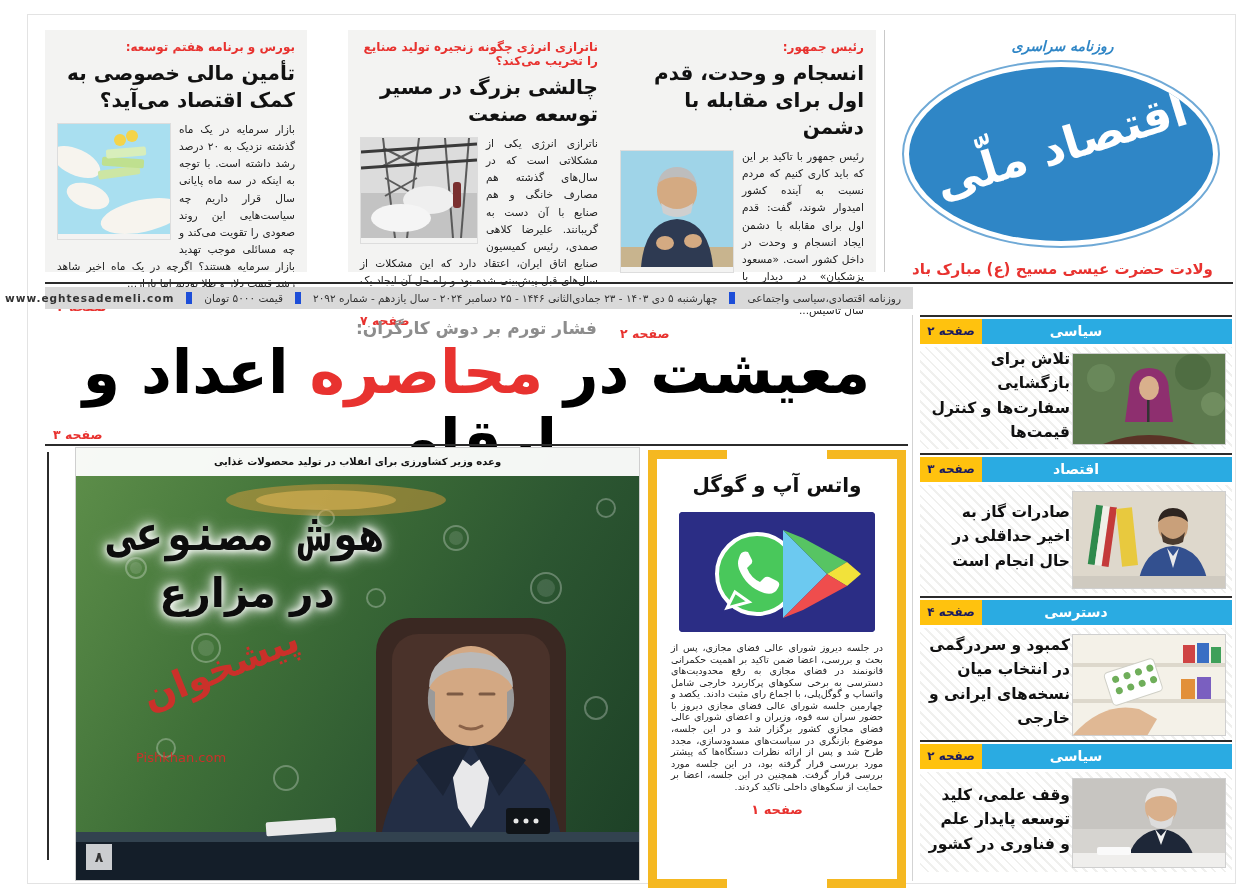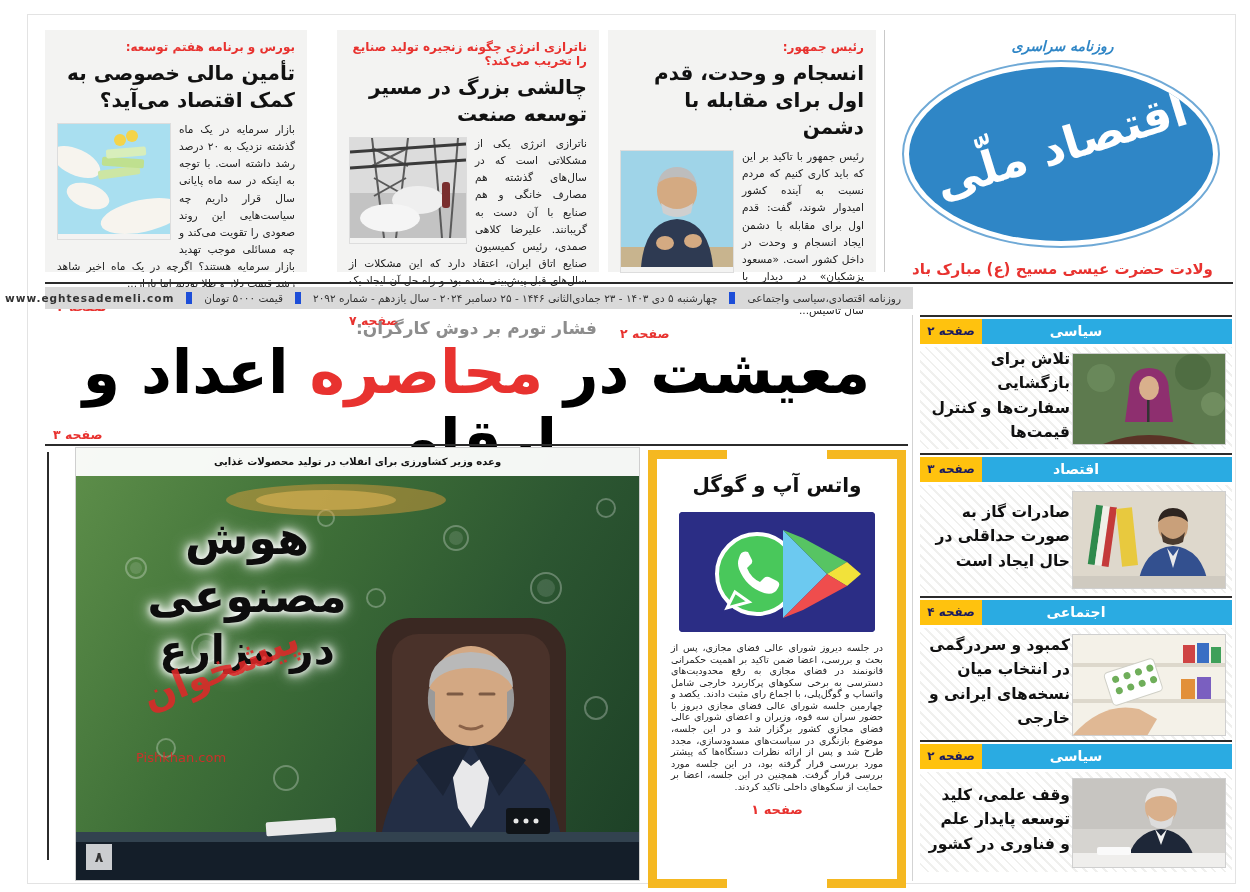--- a/index.html
+++ b/index.html
@@ -42,21 +42,21 @@
   .lead-highlight{color:#e8322f;}
   .lead-page{position:absolute;left:8px;bottom:0px;color:#e8322f;font-weight:bold;font-size:12.5px;}
   .hline-lead{left:45px;top:444px;width:863px;height:1.5px;background:#2b2b2b;}
   .vline-left{left:47px;top:452px;width:2px;height:408px;background:#2b2b2b;}
 
   
   .feature{left:75px;top:447px;width:563px;height:432px;border:1px solid #cfcfcf;overflow:hidden;background:linear-gradient(120deg,#5e8f4a 0%,#3f7038 35%,#2c5631 65%,#1c3f26 100%);}
   .feature-kicker{position:absolute;top:0;left:0;width:100%;height:28px;background:rgba(255,255,255,.95);color:#111;font-weight:bold;font-size:10px;line-height:28px;text-align:center;direction:rtl;}
   .feature-headline{position:absolute;top:62px;left:6px;width:330px;text-align:center;direction:rtl;color:#0d0d0d;font-weight:bold;
     text-shadow:0 0 6px #fff,0 0 12px #fff,0 0 18px rgba(255,255,255,.8);}
-  .feature-h1{font-size:46px;line-height:1.25;}
+  .feature-h1{font-size:46px;line-height:1.25;font-family:Liberation Mono, monospace;}
   .feature-h2{font-size:41px;line-height:1.25;}
   .watermark-fa{position:absolute;left:62px;top:198px;color:rgba(222,40,40,.88);font-weight:bold;font-size:38px;transform:rotate(-22deg);direction:rtl;}
   .watermark-en{position:absolute;left:60px;top:302px;color:rgba(222,40,40,.88);font-weight:normal;font-size:13px;}
   .pagenum-box{position:absolute;left:10px;bottom:10px;width:26px;height:26px;background:rgba(255,255,255,.78);color:#333;font-weight:bold;font-size:14px;text-align:center;line-height:26px;}
 
   
   .filter-col{left:648px;top:450px;width:258px;height:438px;background:#fff;box-sizing:border-box;border-left:9px solid #f5b821;border-right:9px solid #f5b821;}
   .fc-edge{position:absolute;height:9px;background:#f5b821;top:0;}
   .fc-edge.b{top:auto;bottom:0;}
   .fc-edge.l{left:0;width:70px;}
@@ -99,21 +99,21 @@
           <circle cx="62" cy="16" r="6" fill="#f4d44a"></circle>
           <circle cx="74" cy="12" r="6" fill="#f4d44a"></circle>
           <ellipse cx="30" cy="72" rx="22" ry="12" fill="#f7f4ee" transform="rotate(18 30 72)"></ellipse>
         </svg>
       </span>
       <span>بازار سرمایه در یک ماه گذشته نزدیک به ۲۰ درصد رشد داشته است. با توجه به اینکه در سه ماه پایانی سال قرار داریم چه سیاست‌هایی این روند صعودی را تقویت می‌کند و چه مسائلی موجب تهدید بازار سرمایه هستند؟ اگرچه در یک ماه اخیر شاهد رشد قیمت دلار و طلا بودیم اما بازار...</span>
     </div>
     <div class="art-page">صفحه ۳</div>
   </div>
 
-  <div class="abs art" style="left:337px;">
+  <div class="abs art" style="left:348px;">
     <div class="art-kicker">ناترازی انرژی چگونه زنجیره تولید صنایع را تخریب می‌کند؟</div>
     <div class="art-headline">چالشی بزرگ در مسیر توسعه صنعت</div>
     <div class="art-body">
       <span class="art-img">
         <svg width="116" height="100" xmlns="http://www.w3.org/2000/svg">
           <rect width="116" height="100" fill="#dcdcdc"></rect>
           <rect y="55" width="116" height="45" fill="#c3c3c3"></rect>
           <g stroke="#5a5a5a" stroke-width="2" fill="none">
             <line x1="22" y1="0" x2="34" y2="100"></line>
               <line x1="58" y1="0" x2="46" y2="100"></line>
@@ -327,29 +327,29 @@
           <rect x="46" y="16" width="16" height="58" fill="#e8c93e" transform="rotate(-6 54 45)"></rect>
           <ellipse cx="100" cy="34" rx="15" ry="17" fill="#c9a07a"></ellipse>
           <path d="M85 30 q2 -14 15 -14 q13 0 15 14 q-6 -6 -15 -6 q-9 0 -15 6 z" fill="#2e2520"></path>
           <path d="M88 40 q12 14 24 0 l-2 10 q-10 6 -20 0 z" fill="#4a3a2e"></path>
           <path d="M64 96 q6 -40 36 -42 q30 2 36 42 z" fill="#33508f"></path>
           <path d="M94 56 l6 8 l6 -8 l-6 20 z" fill="#e8e8ea"></path>
           <rect x="0" y="84" width="152" height="12" fill="#cfcac0"></rect>
         </svg>
       </div>
       <div class="sb-headline">
-          <span>صادرات گاز به صورت حداقلی در حال ایجاد است</span>
+          <span>صادرات گاز به اخیر حداقلی در حال انجام است</span>
         </div>
     </div>
   </div>
 
   <div class="abs sb-item" style="top:596px;">
     <div class="sb-line"></div>
     <div class="sb-bar">
-      <div class="sb-cat">اجتماعی</div>
+      <div class="sb-cat">دسترسی</div>
       <div class="sb-badge">صفحه ۴</div>
     </div>
     <div class="sb-content" style="height:112px;">
       <div class="sb-img" style="width:152px;height:100px;">
         <svg width="152" height="100" xmlns="http://www.w3.org/2000/svg">
           <rect width="152" height="100" fill="#f4f1e8"></rect>
           <rect x="0" y="28" width="152" height="4" fill="#ddd8cc"></rect>
             <rect x="0" y="64" width="152" height="4" fill="#ddd8cc"></rect>
           <rect x="110" y="10" width="12" height="18" fill="#cf4444"></rect>
             <rect x="124" y="8" width="12" height="20" fill="#3a6fc4"></rect>

